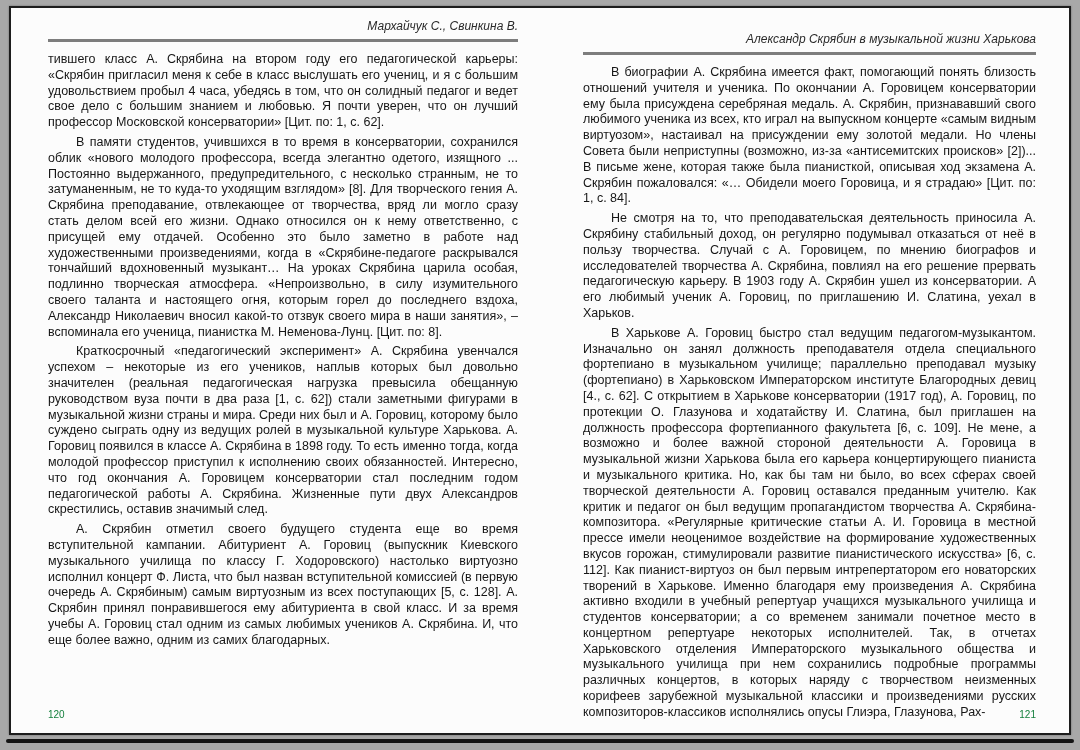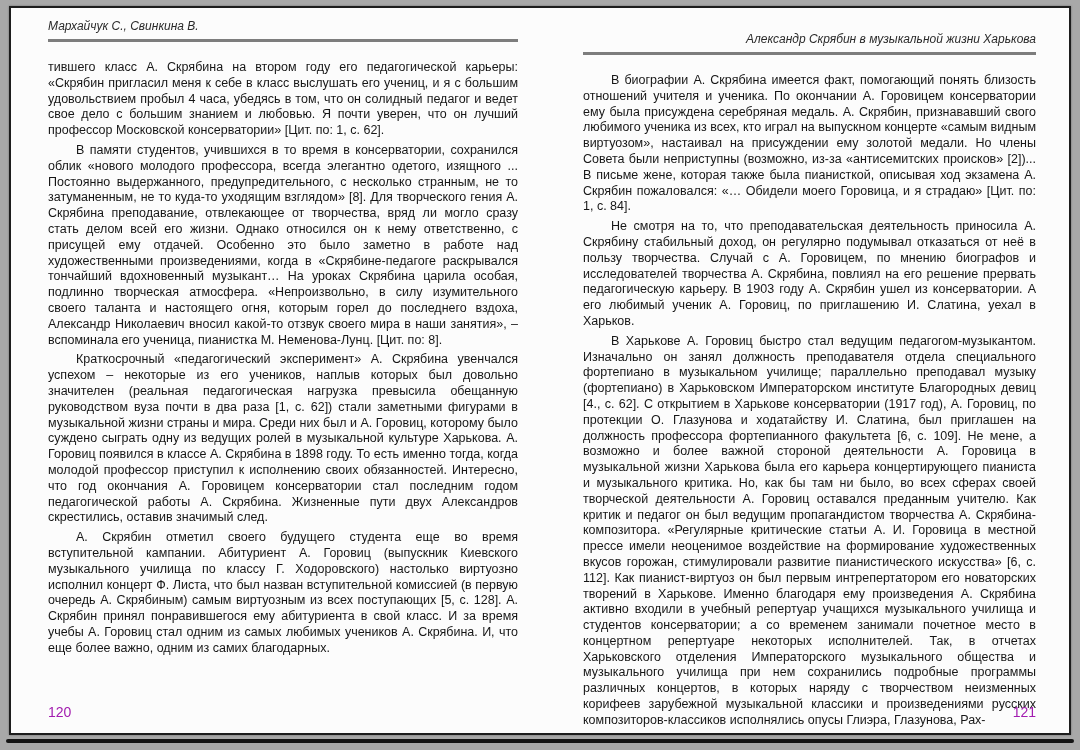--- a/index.html
+++ b/index.html
@@ -40,41 +40,41 @@
   }
   .page.left  { padding: 11px 22px 0 37px; }
   .page.right { padding: 24px 33px 0 43px; }
   .running-head {
     font-style: italic;
     font-size: 12px;
     color: #2a2a2a;
     height: 17px;
     white-space: nowrap;
   }
-  .page.left  .running-head { text-align: left; }
+  .page.left  .running-head { text-align: right; }
   .page.right .running-head { text-align: right; }
   .head-rule {
     height: 3px;
     background: #7d7d7d;
     margin-top: 3px;
   }
   .body-text {
-    margin-top: 18px;
+    margin-top: 10px;
     font-size: 12.5px;
     line-height: 15.8px;
     color: #161616;
     text-align: justify;
   }
   .body-text p { margin: 0 0 4px 0; }
   .body-text p.indent { text-indent: 28px; }
   .page-number {
     position: absolute;
     bottom: 13px;
-    font-size: 14px;
-    color: #a21caf;
+    font-size: 10px;
+    color: #15803d;
   }
   .page.left  .page-number { left: 37px; }
   .page.right .page-number { right: 33px; margin-top: 24px; }
 </style>
 </head>
 <body>
 
 <div class="spread">
 
   <div class="page left">

